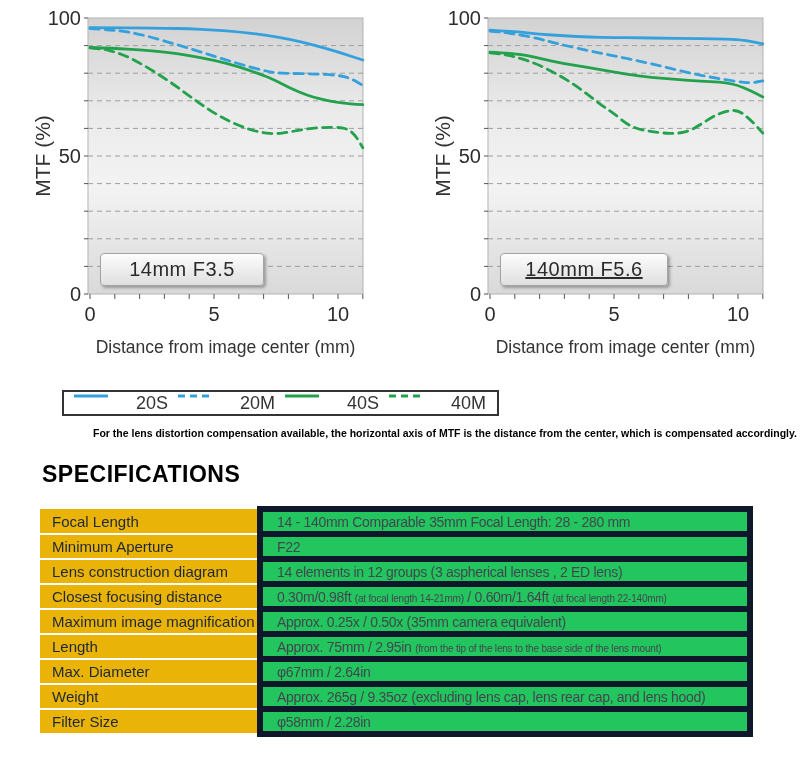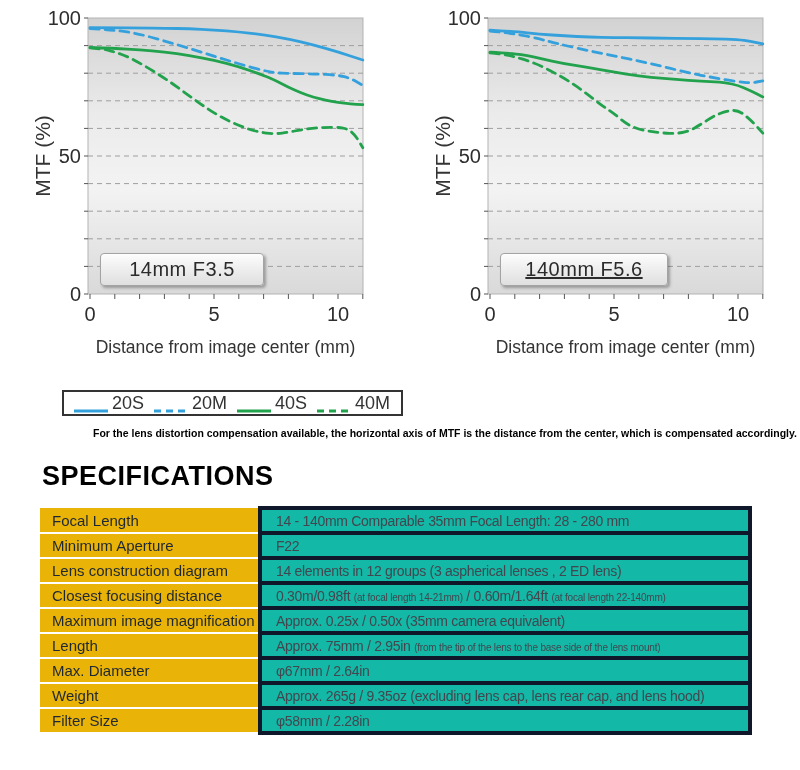--- a/index.html
+++ b/index.html
@@ -27,46 +27,46 @@
     position:absolute; top:337px; left:30px; width:331px; text-align:center;
     font-size:17.5px; color:#333; white-space:nowrap;
   }
 
   
   .legend {
     position:absolute; left:62px; top:390px; height:26px;
     border:2px solid #333; background:#fff;
     display:flex; align-items:center; padding:0 9px;
   }
-  .legend-item { display:flex; align-items:flex-end; margin-right:9px; }
+  .legend-item { display:flex; align-items:flex-start; margin-right:9px;gap:24px; }
   .legend-item:last-child { margin-right:2px; }
   .legend-label { font-size:18px; color:#333; margin-left:3px; }
 
   
   .note {
     position:absolute; left:57px; top:427px; width:740px;
     font-size:10.5px; font-weight:bold; color:#000; white-space:nowrap;text-align:right;
   }
 
   
   .spec-title {
     position:absolute; left:42px; top:461px;
-    font-size:27px; font-weight:bold; letter-spacing:.5px; color:#000;
+    font-size:23px; font-weight:bold; letter-spacing:.5px; color:#000;
   }
   .spec-table {
     position:absolute; left:40px; top:506px; width:710px;
     border-collapse:collapse; table-layout:fixed;
   }
   .spec-table td { height:25px; vertical-align:middle; overflow:hidden; white-space:nowrap; }
   td.spec-label {
     width:220px; background:#eab308; border-bottom:2px solid #fff;
     color:#1e2835; font-size:15px; padding-left:12px;
   }
   td.spec-value {
-    width:490px; background:#14b8a6; border:4px solid #0f172a;
+    width:490px; background:#22c55e; border:6px solid #0f172a;
     color:#42474f; font-size:14px; letter-spacing:-.3px; padding-left:14px; padding-right:4px;
   }
   td.spec-value .small { font-size:10px; letter-spacing:-.2px; }
 </style>
 </head>
 <body>
 
 <div class="page">
 
   <section class="chart chart--left">

